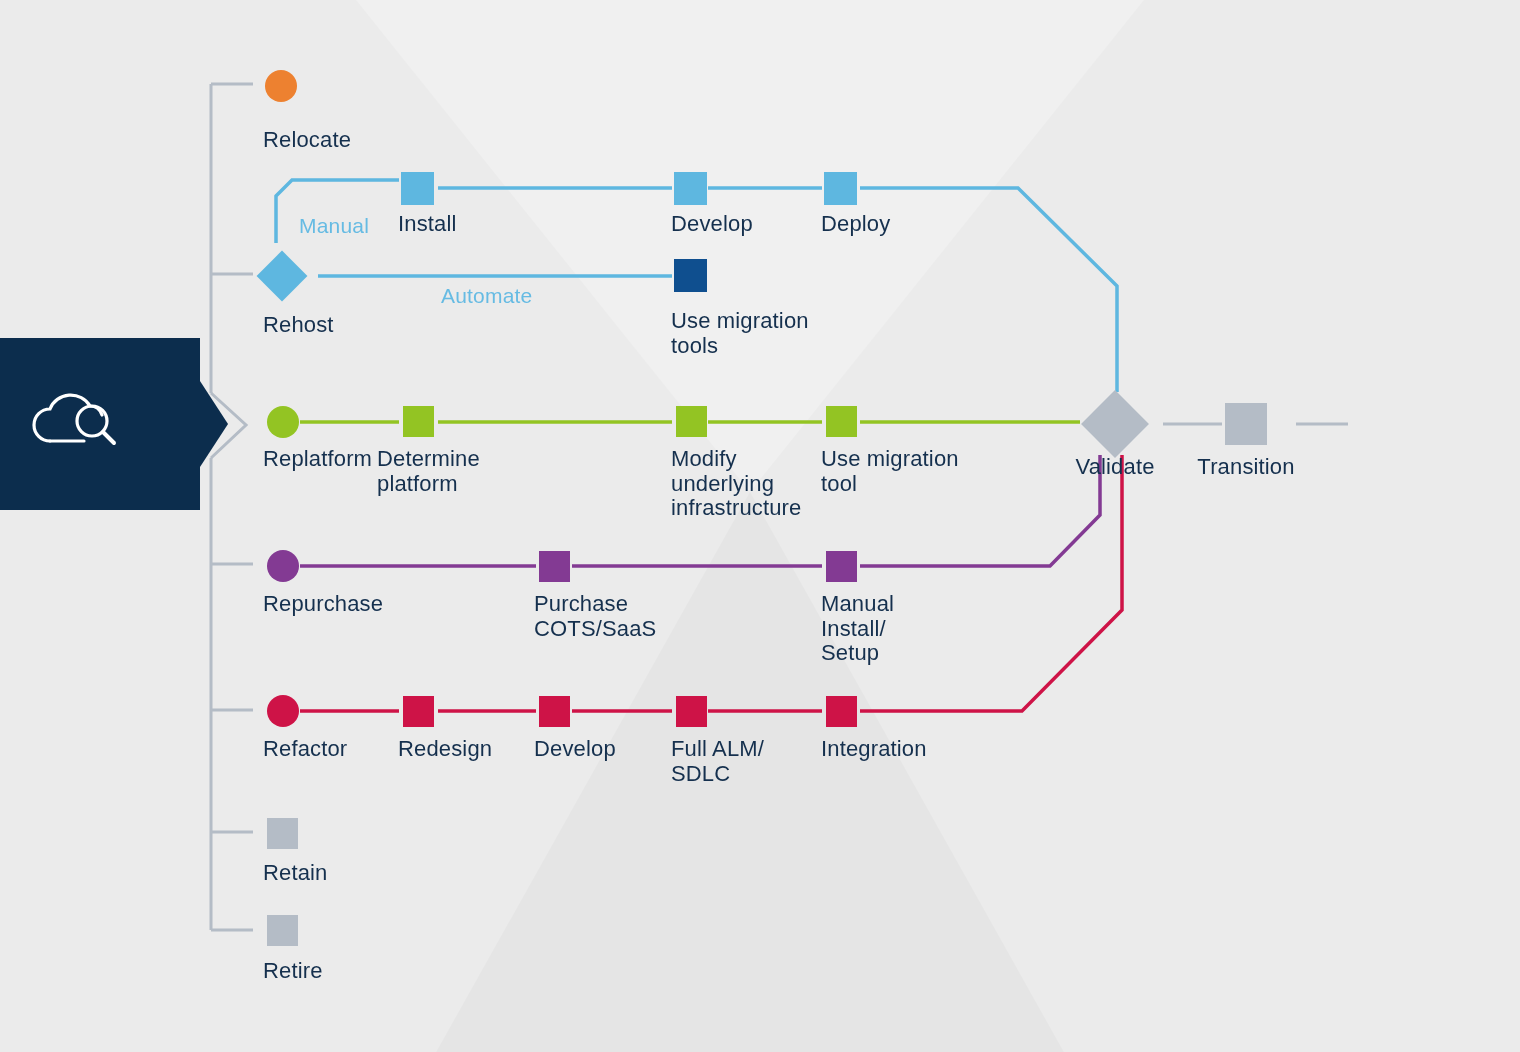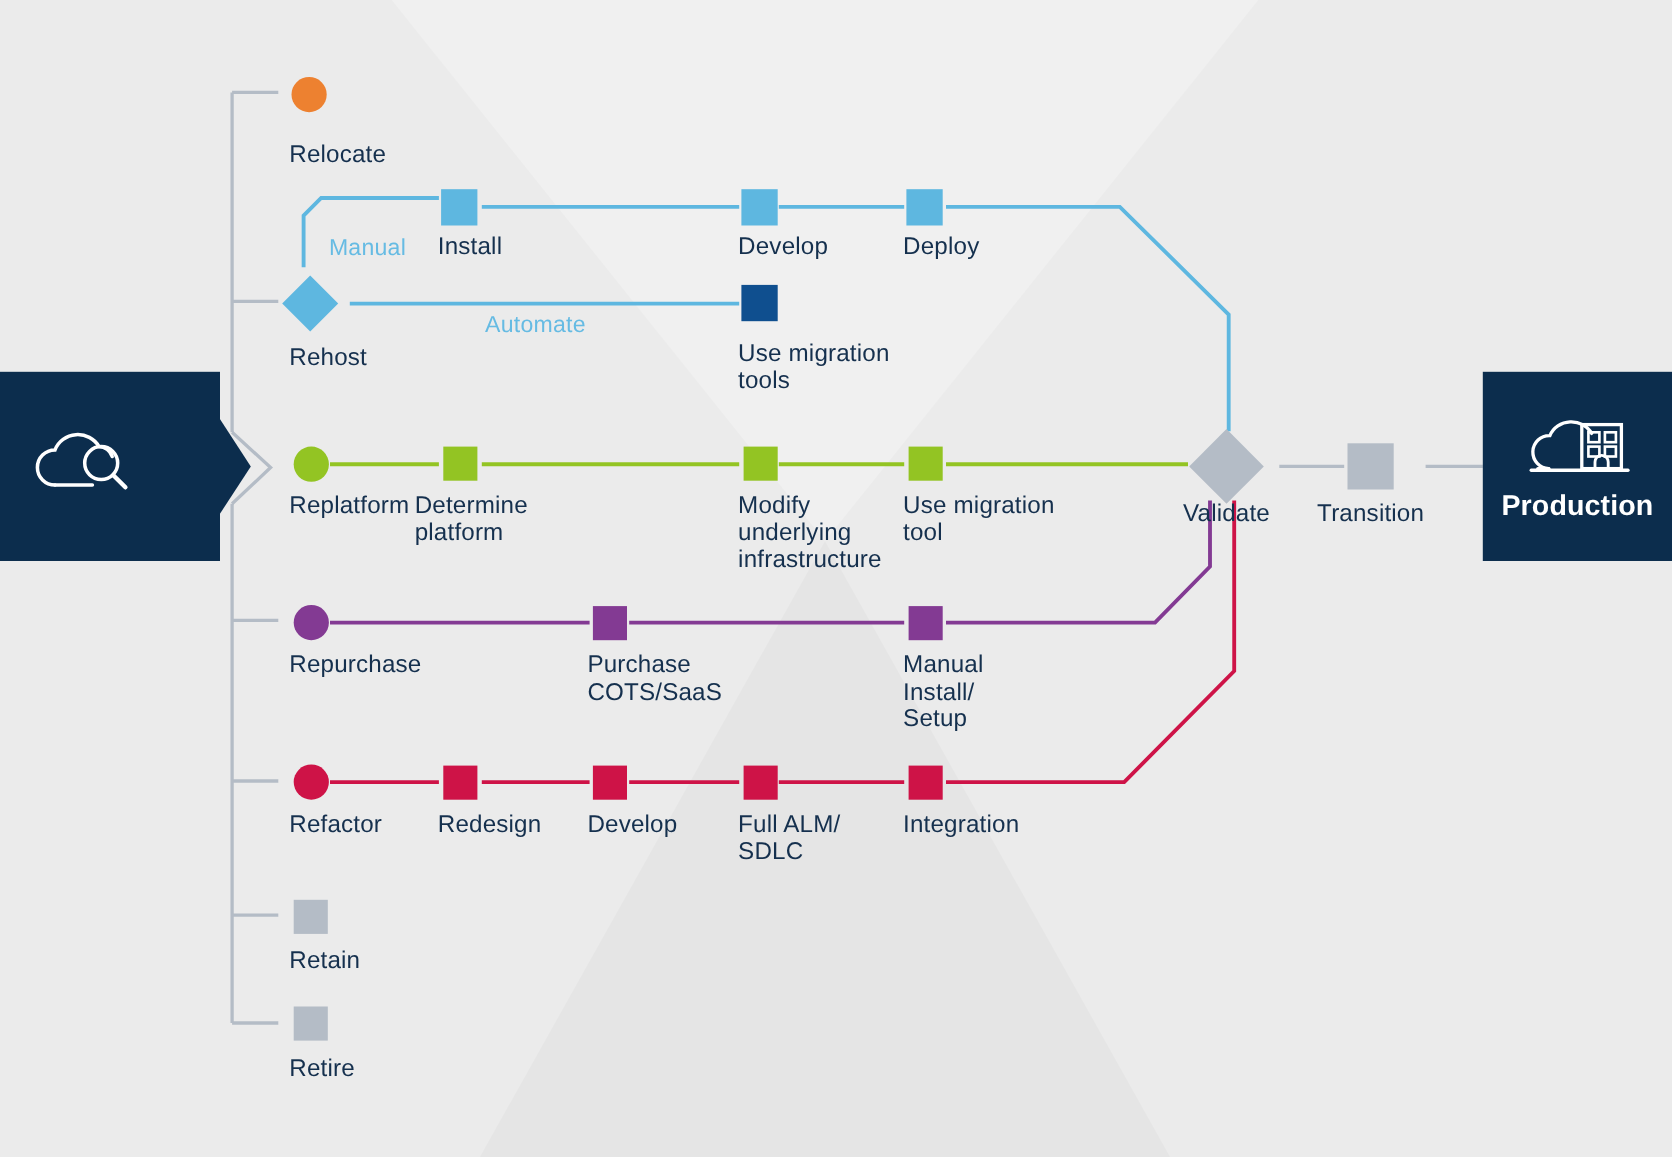--- a/index.html
+++ b/index.html
@@ -119,36 +119,20 @@
     <span class="iconwrap" style="position:relative;margin-bottom:10px;width:96px;height:56px;">
       <svg viewBox="0 0 96 56" width="96" height="56">
         <path d="M22,50 a16,16 0 0 1 0,-32 a22,21 0 0 1 40,-3 a13,13 0 0 1 12,9" fill="none" stroke="#ffffff" stroke-width="3.2" stroke-linecap="round"></path>
         <path d="M22,50 L56,50" fill="none" stroke="#ffffff" stroke-width="3.2" stroke-linecap="round"></path>
         <circle cx="64" cy="30" r="15" fill="none" stroke="#ffffff" stroke-width="3.2"></circle>
         <path d="M75,41 L86,52" stroke="#ffffff" stroke-width="4" stroke-linecap="round"></path>
       </svg>
     </span>
   </div>
 
-  <div class="endcard" id="production">
-    <span class="iconwrap" style="position:relative;margin-bottom:10px;width:104px;height:60px;">
-      <svg viewBox="0 0 104 60" width="104" height="60">
-        <path d="M26,52 a15,15 0 0 1 1,-30 a21,20 0 0 1 38,-2" fill="none" stroke="#ffffff" stroke-width="3" stroke-linecap="round"></path>
-        <path d="M26,52 L16,52" fill="none" stroke="#ffffff" stroke-width="3" stroke-linecap="round"></path>
-        <rect x="56" y="12" width="36" height="40" fill="none" stroke="#ffffff" stroke-width="3"></rect>
-        <rect x="62" y="19" width="10" height="9" fill="none" stroke="#ffffff" stroke-width="2.4"></rect>
-        <rect x="77" y="19" width="10" height="9" fill="none" stroke="#ffffff" stroke-width="2.4"></rect>
-        <rect x="62" y="32" width="10" height="9" fill="none" stroke="#ffffff" stroke-width="2.4"></rect>
-        <rect x="77" y="32" width="10" height="9" fill="none" stroke="#ffffff" stroke-width="2.4"></rect>
-        <path d="M68,52 L68,46 a6,6 0 0 1 12,0 L80,52" fill="none" stroke="#ffffff" stroke-width="2.6"></path>
-        <path d="M10,53.5 L98,53.5" stroke="#ffffff" stroke-width="3" stroke-linecap="round"></path>
-      </svg>
-    </span>
-    <span class="cardlabel">Production</span>
-  </div>
 
   <div class="node circle" style="left:265px;top:70px;width:32px;height:32px;background:#ed8130;"></div>
   <div class="lbl" style="left:263px;top:112px;margin-top:16px;">Relocate</div>
 
   <div class="node diamond" style="left:264px;top:258px;width:36px;height:36px;background:#5eb7e0;"></div>
   <div class="lbl" style="left:263px;top:313px;">Rehost</div>
 
   <div class="branchlbl" style="left:299px;top:214px;">Manual</div>
   <div class="branchlbl" style="left:441px;top:284px;">Automate</div>
 

